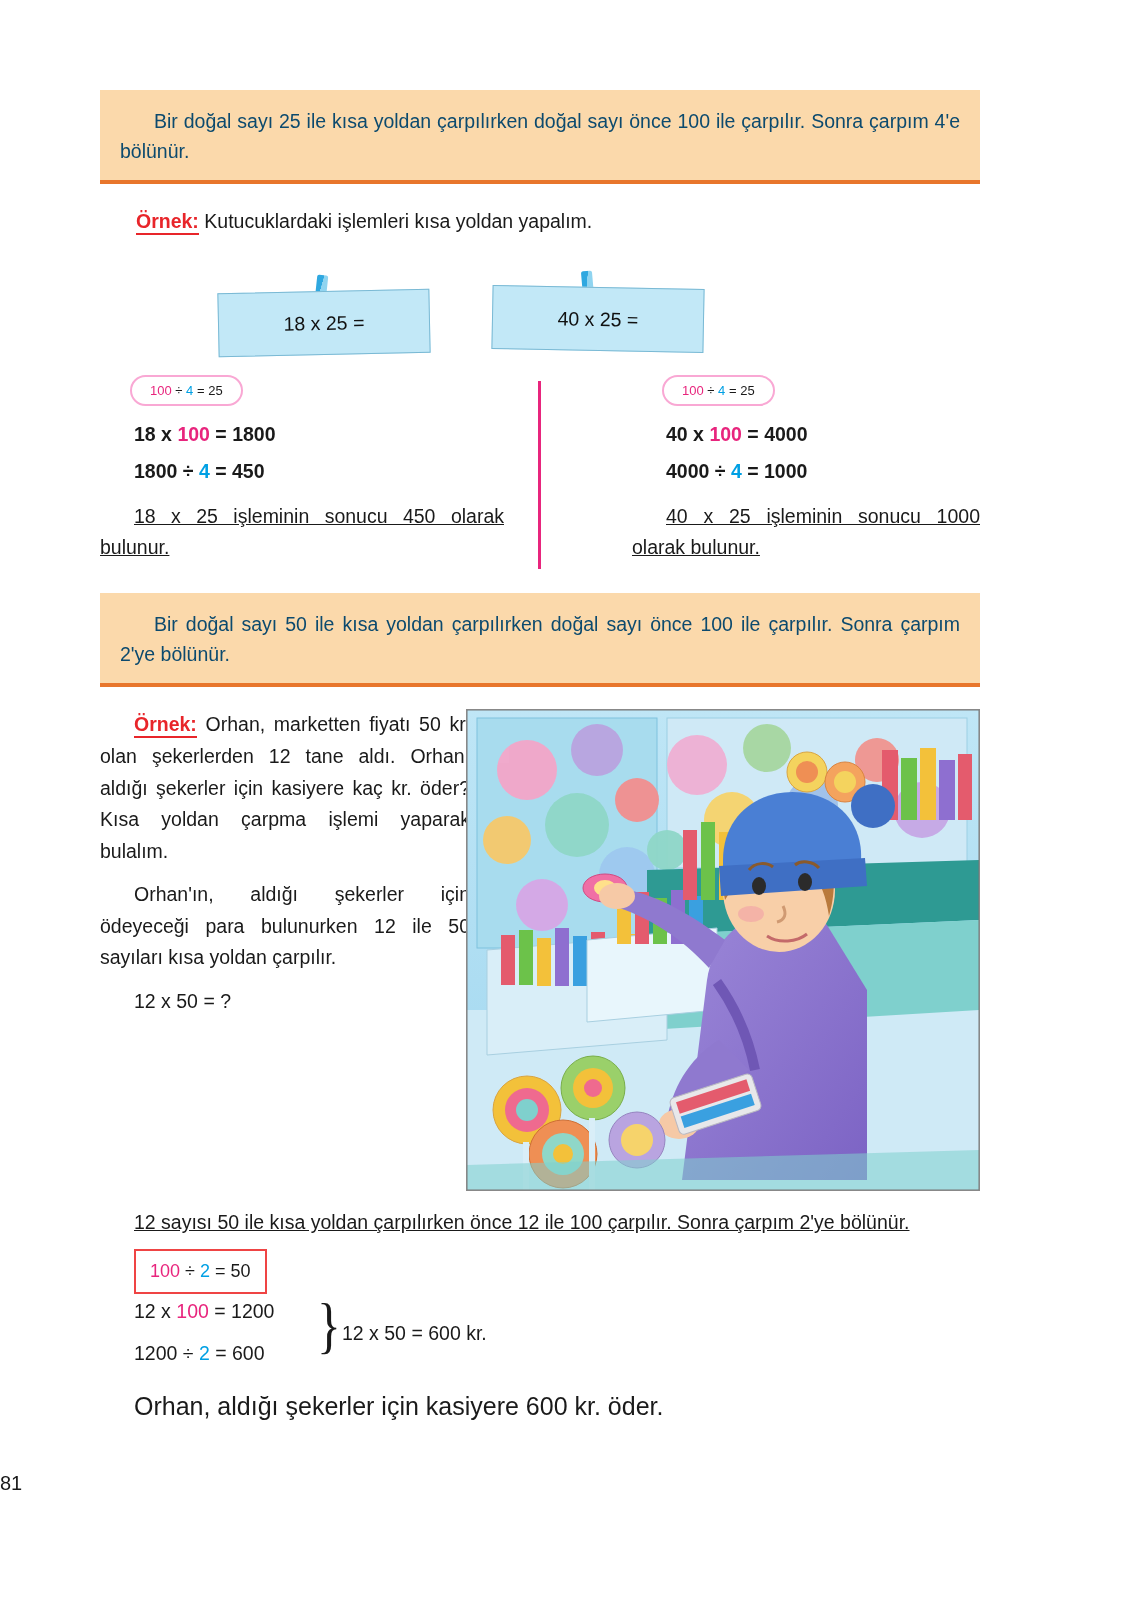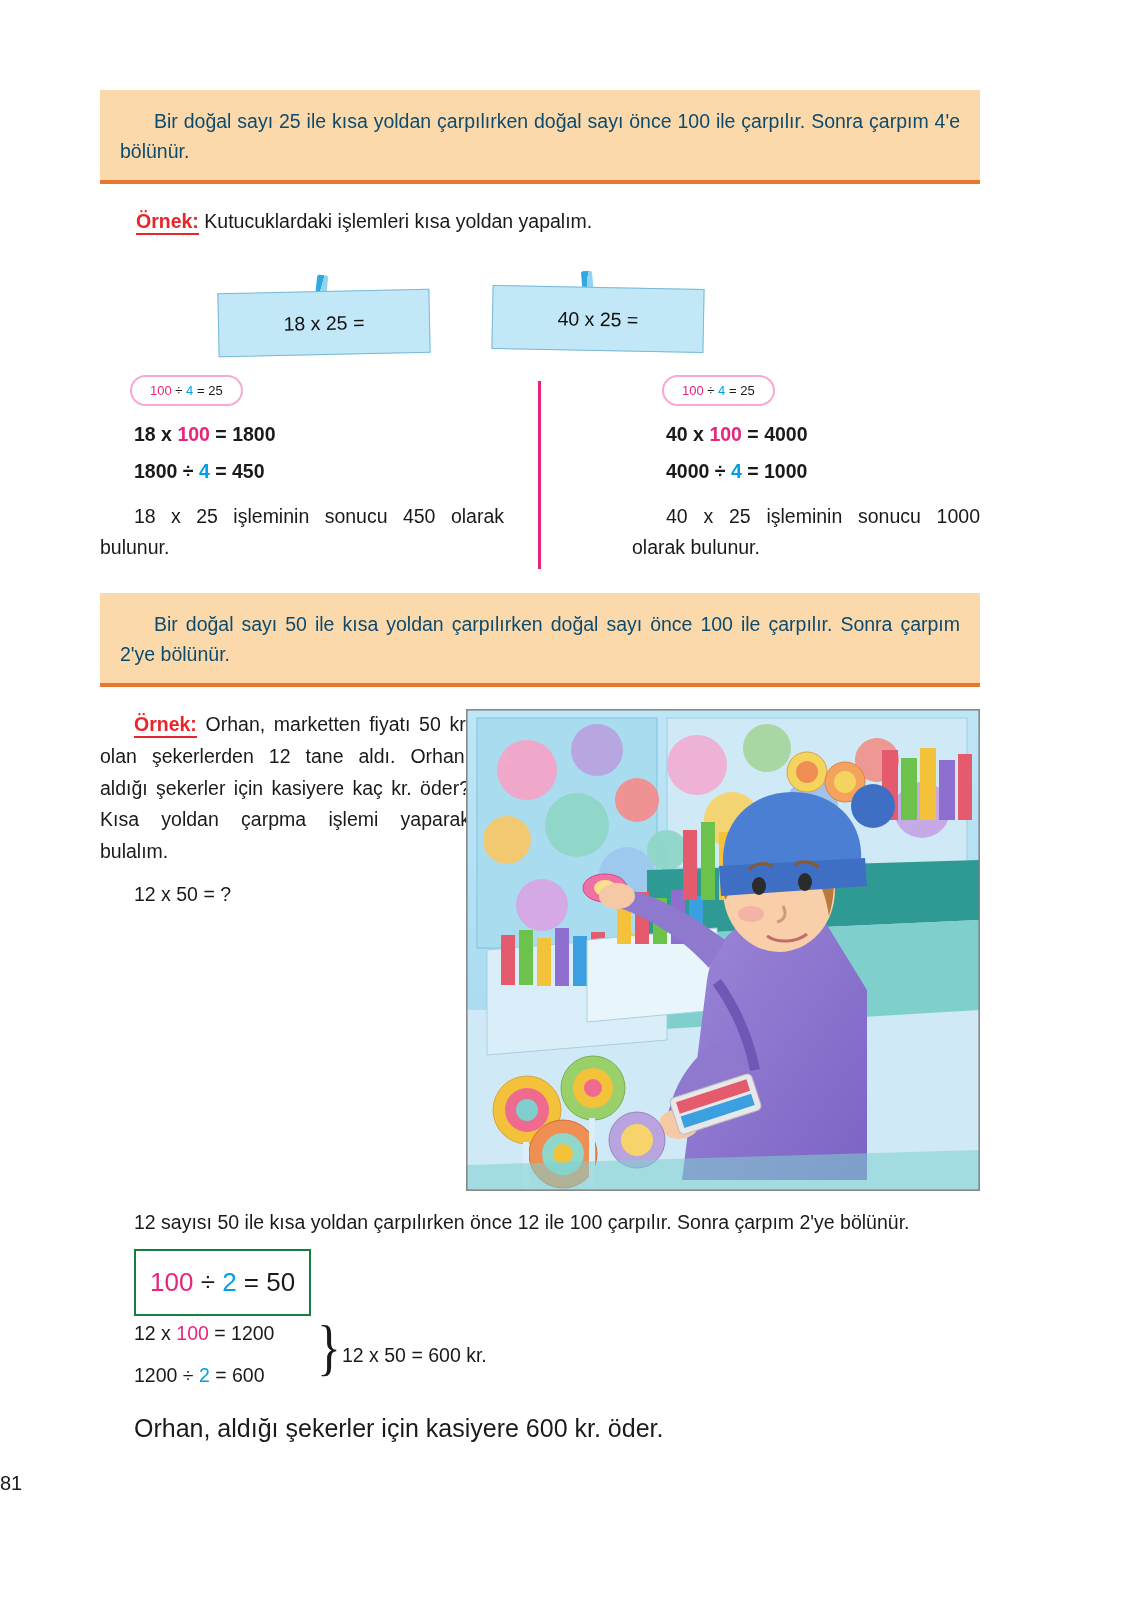--- a/index.html
+++ b/index.html
@@ -122,21 +122,21 @@
     line-height: 1.85;
     margin-left: 34px;
     font-weight: bold;
   }
   .para {
     font-size: 19.5px;
     line-height: 1.6;
     margin-top: 12px;
     text-align: justify;
   }
-  .para.indent { text-indent: 34px; }
+  .para.indent { text-indent: 34px; text-decoration: underline; }
 
   
   .imgsec {
     position: relative;
     margin-top: 22px;
     height: 490px;
   }
   .imgtext {
     width: 370px;
     font-size: 19.5px;
@@ -156,23 +156,23 @@
     overflow: hidden;
     background: #bfe3f3;
   }
 
   
   .final {
     margin-top: 10px;
   }
   .box-pink-rect {
     display: inline-block;
-    border: 2px solid #15803d;
-    padding: 16px 14px;
-    font-size: 26px;
+    border: 2px solid #ef4444;
+    padding: 10px 14px;
+    font-size: 18px;
     margin-left: 34px;
   }
   .brace-row {
     position: relative;
     margin-left: 34px;
     margin-top: 6px;
     height: 86px;
     font-size: 19.5px;
   }
   .brace-row .l1 { position: absolute; left: 0; top: 0; }
@@ -261,20 +261,21 @@
       </div>
     </div>
 
     <div class="rule-box" style="margin-top:30px;">
       <p>Bir doğal sayı 50 ile kısa yoldan çarpılırken doğal sayı önce 100 ile çarpılır. Sonra çarpım 2'ye bölünür.</p>
     </div>
 
     <div class="imgsec">
       <div class="imgtext">
         <p><span class="ornek ornek-under">Örnek:</span> <span>Orhan, marketten fiyatı 50 kr. olan şekerlerden 12 tane aldı. Orhan, aldığı şekerler için kasiyere kaç kr. öder? Kısa yoldan çarpma işlemi yaparak bulalım.</span></p>
+        <p>Orhan'ın, aldığı şekerler için ödeyeceği para bulunurken 12 ile 50 sayıları kısa yoldan çarpılır.</p>
         <p class="noind">12 x 50 = ?</p>
       </div>
 
       <div class="photo">
         <svg viewBox="0 0 512 480" width="512" height="480">
           <defs>
             <linearGradient id="wall" x1="0" y1="0" x2="0" y2="1">
               <stop offset="0%" stop-color="#bfe6f6"></stop>
               <stop offset="100%" stop-color="#9fd6ef"></stop>
             </linearGradient>

